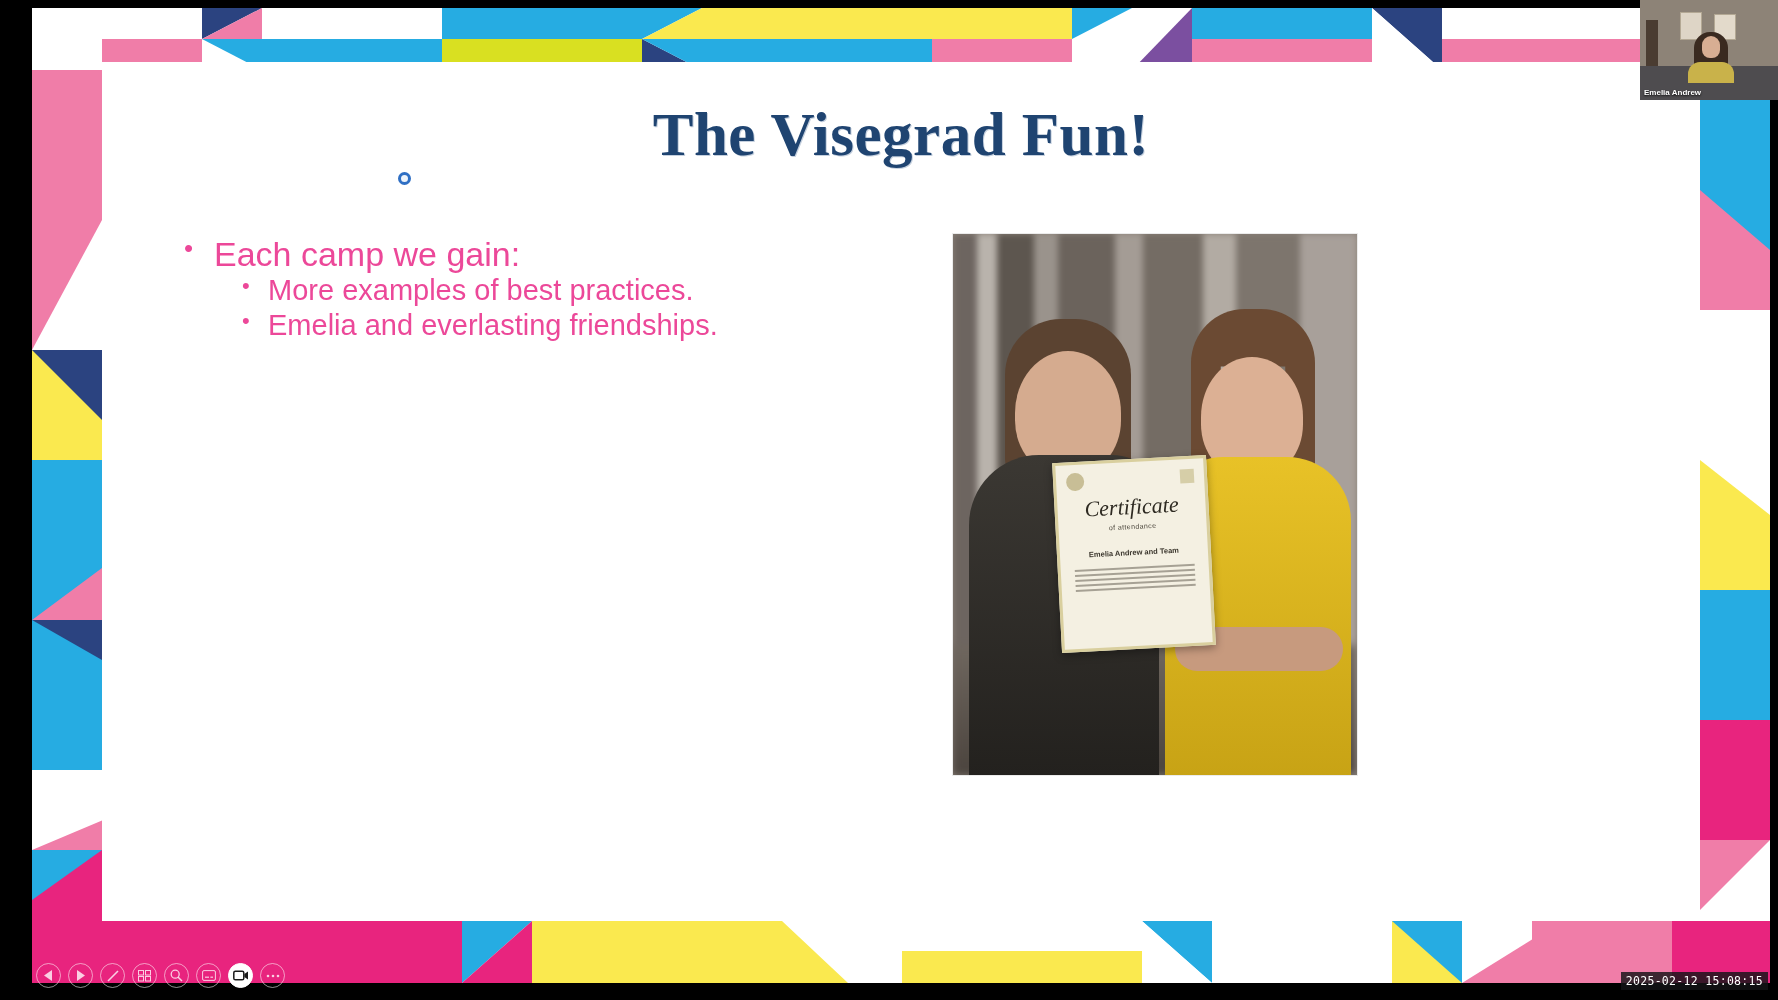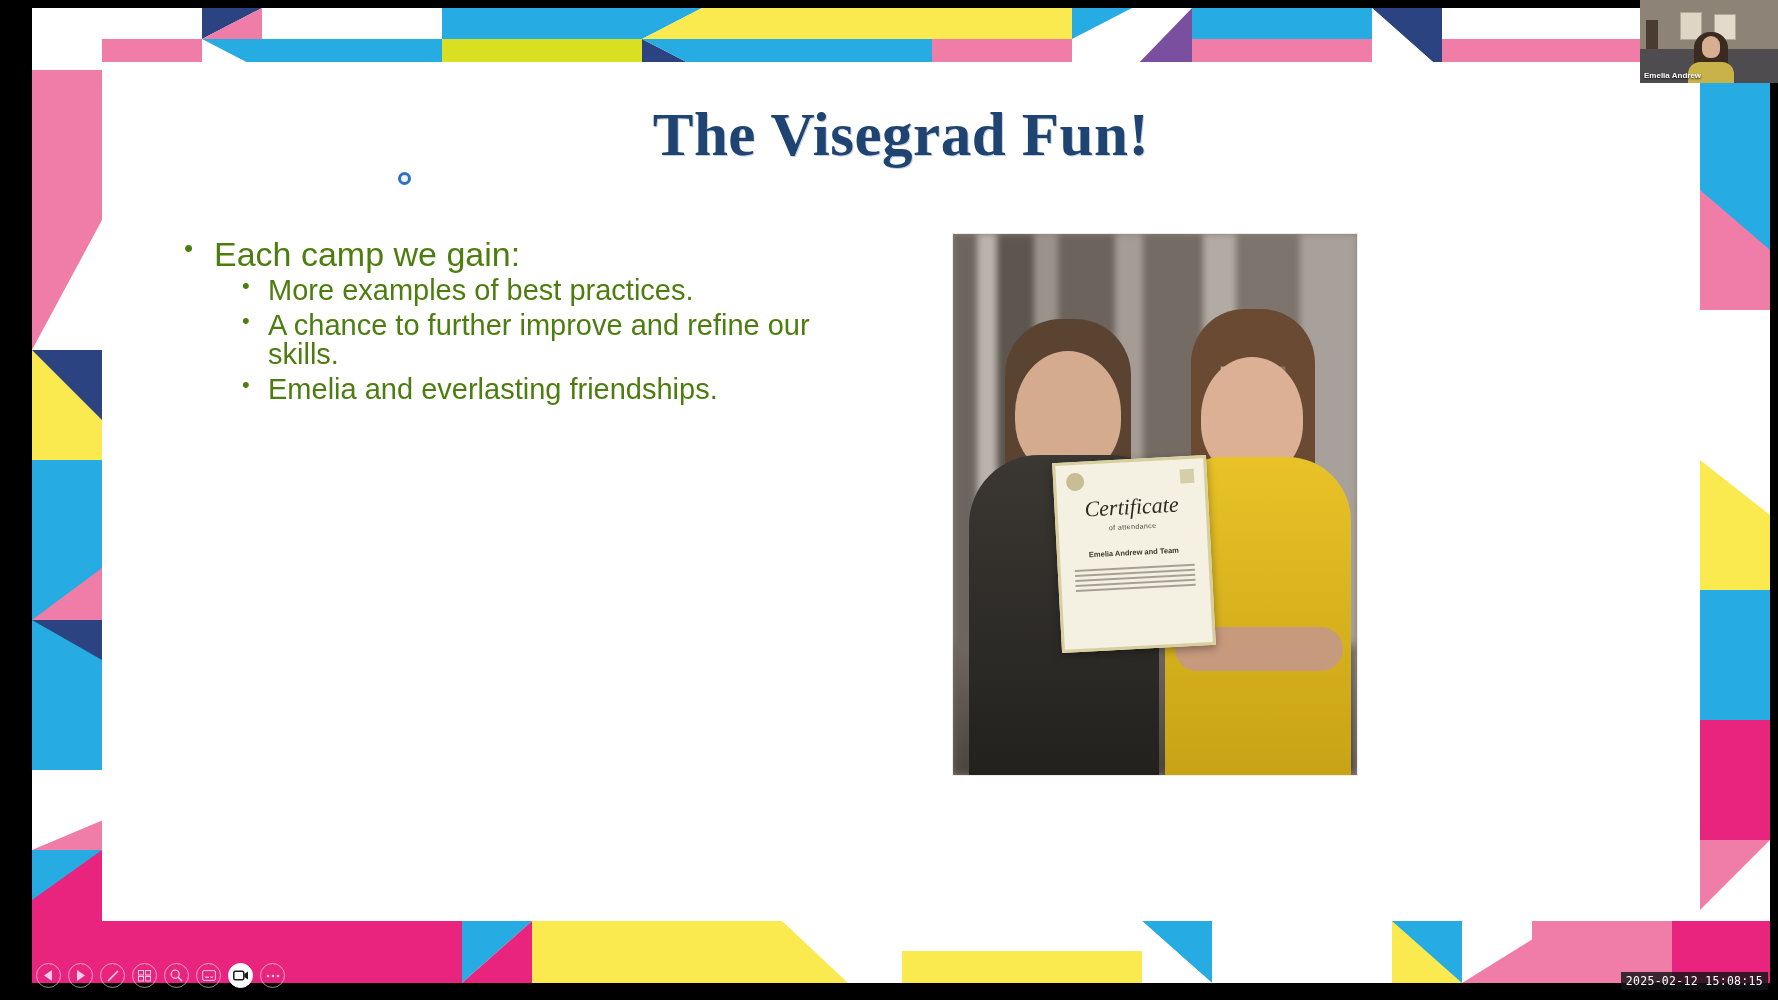--- a/index.html
+++ b/index.html
@@ -56,21 +56,21 @@
     width:13px; height:13px;
     border-radius:50%;
     border:3px solid #2F6FC4;
     background:#eef4fb;
   }
 
   #body-col {
     position:absolute;
     left:82px; top:175px;
     width:690px;
-    color:#4d7c0f;
+    color:#ec4899;
   }
 
   ul.lvl1 { list-style:none; }
   ul.lvl2 { list-style:none; margin-left:58px; }
 
   li.b1 {
     position:relative;
     font-size:34px;
     line-height:1.02;
     padding-left:30px;
@@ -187,21 +187,21 @@
   }
   #cert-logo {
     position:absolute; right:10px; top:10px;
     width:14px; height:14px; background:#c9bf90; opacity:.7;
   }
 
   
   #webcam {
     position:absolute;
     right:0; top:0;
-    width:138px; height:83px;
+    width:138px; height:100px;
     background:#737373;
     overflow:hidden;
     z-index:60;
     text-align:center;
   }
   #cam-wall { position:absolute; inset:0; background:#8d8377; }
   #cam-floorlamp { position:absolute; left:6px; top:20px; width:12px; height:63px; background:#4a3c31; }
   #cam-frame1 { position:absolute; left:40px; top:12px; width:22px; height:28px; background:#ded5c6; border:1px solid #b3a894; }
   #cam-frame2 { position:absolute; left:74px; top:14px; width:22px; height:26px; background:#e3dacb; border:1px solid #b3a894; }
   #cam-couch { position:absolute; left:0; right:0; bottom:0; height:34px; background:#4e4c4f; }
@@ -349,21 +349,20 @@
 
       <div id="laser-dot"></div>
 
       <div id="body-col">
         <ul class="lvl1">
 
           <li class="b1">Each camp we gain:</li>
 
           <ul class="lvl2">
             <li class="b2">More examples of best practices.</li>
-            <li class="b2">A chance to further improve and refine our skills.</li>
             <li class="b2">Emelia and everlasting friendships.</li>
           </ul>
 
         </ul>
       </div>
 
       <div id="slide-photo">
         <div id="photo-bg"></div>
         <div id="photo-floor"></div>
 

